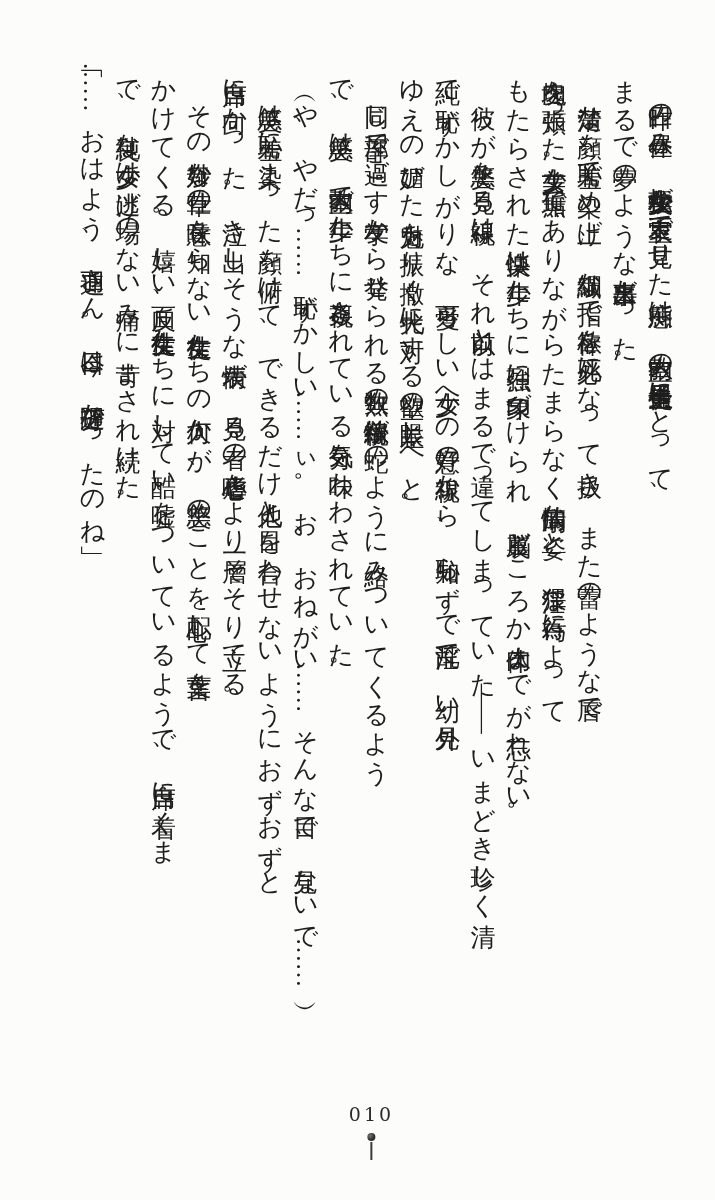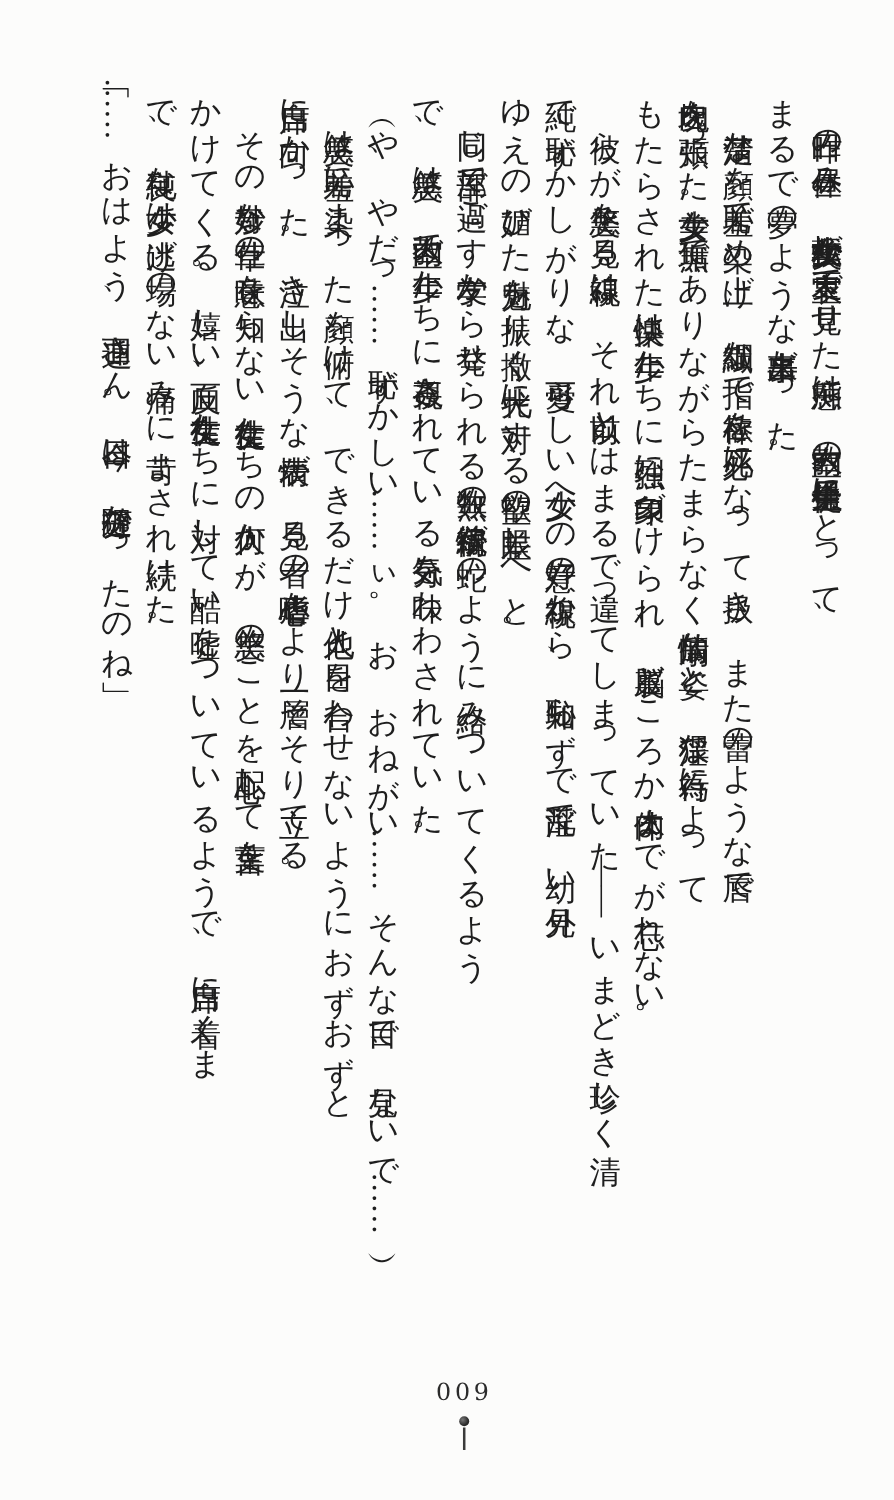--- a/index.html
+++ b/index.html
@@ -94,20 +94,20 @@
       <p class="col indent">（や、やだっ……恥ずかしい……ぃ。お、おねがい……そんな目で、見ないで……）</p>
       <p class="col indent">悠美は羞恥に染まった顔を俯けて、できるだけ他人と目を合わせないようにおずおずと</p>
       <p class="col">自席に向かった。泣き出しそうな表情が、見る者の嗜虐心をより一層そそり立てる。</p>
       <p class="col indent">その奇妙な仕草の意味を知らない女生徒たちの何人かが、悠美のことを心配して言葉を</p>
       <p class="col">かけてくる。嬉しい反面、女生徒たちに対して酷い嘘をついているようで、自席に着くま</p>
       <p class="col">で、純良な少女は逃げ場のない痛みに苛まされ続けた。</p>
       <p class="col">「……おはよう、羽連さん。今日は、随分遅かったのね」</p>
     </div>
 
   <div class="footer">
-    <div class="page-number">009</div>
+    <div class="page-number">010</div>
     <div class="ornament">
       <div class="bud"></div>
       <div class="stem"></div>
     </div>
   </div>
 
 </div>
 
 </body></html>

